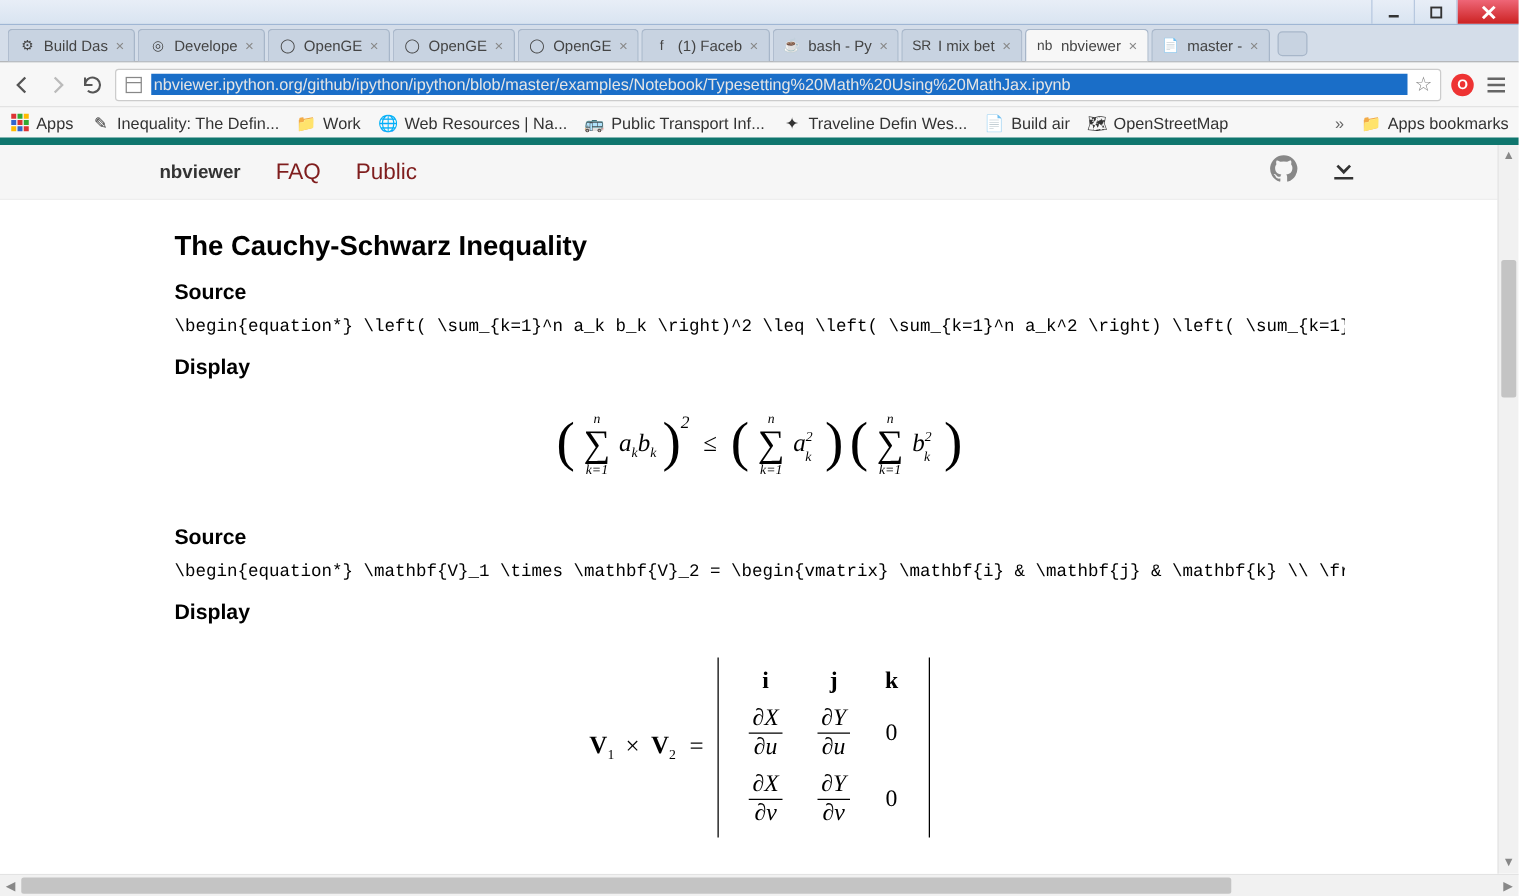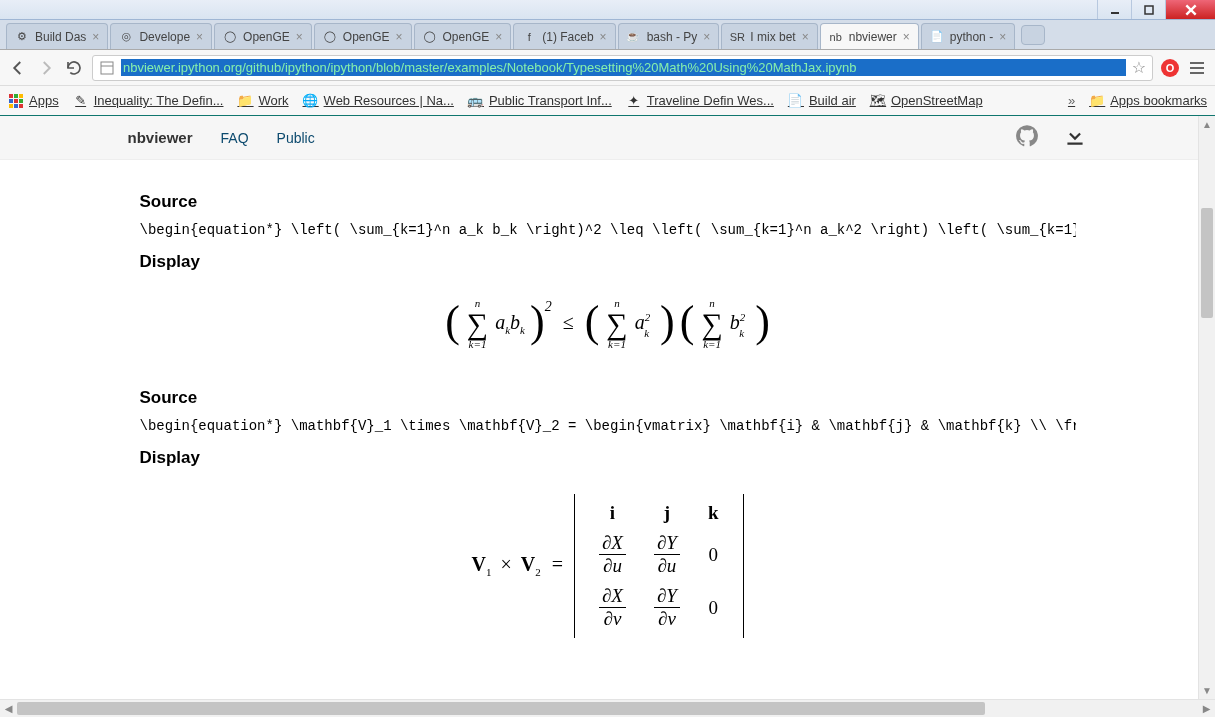--- a/index.html
+++ b/index.html
@@ -20,27 +20,27 @@
   .tab .favicon { width:14px; height:14px; flex:0 0 14px; display:inline-flex; align-items:center; justify-content:center; font-size:11px; }
   .tab .tabx { color:#888; font-size:12px; margin-left:auto; }
   .newtab { width:24px; height:20px; background:#c8d3e1; border:1px solid #a7b6c9; border-radius:4px; margin-left:4px; align-self:center;}
 
   
   .toolbar { height:36px; background:#f7f7f7; display:flex; align-items:center; padding:0 8px; gap:8px; border-bottom:1px solid #ddd;}
   .navicon { width:20px; height:20px; display:flex; align-items:center; justify-content:center; color:#666; }
   .navicon svg{width:18px;height:18px;}
   .omnibox { flex:1; height:26px; border:1px solid #ccc; border-radius:3px; display:flex; align-items:center; padding:0 6px; gap:6px; background:#fff;}
   .omnibox .globe{width:16px;height:16px;color:#888;}
-  .omnibox .url { flex:1; font-size:13px; background:#1a6ec8; color:#86efac; padding:1px 2px; white-space:nowrap; overflow:hidden;}
+  .omnibox .url { flex:1; font-size:13px; background:#1a6ec8; color:#e5e5e5; padding:1px 2px; white-space:nowrap; overflow:hidden;}
   .omnibox .star{color:#888;}
   .ablock { width:18px;height:18px;border-radius:50%;background:#e33;display:flex;align-items:center;justify-content:center;color:#fff;font-size:11px;font-weight:bold;}
   .menu3 { width:20px;height:20px;display:flex;align-items:center;justify-content:center;color:#666;}
 
   
-  .bmbar { height:30px; background:#f7f7f7; display:flex; align-items:center; padding:0 8px; gap:14px; border-bottom:1px solid #0f766e; font-size:13px; color:#333;text-decoration:underline;}
+  .bmbar { height:30px; background:#f7f7f7; display:flex; align-items:center; padding:0 8px; gap:14px; border-bottom:6px solid #0f766e; font-size:13px; color:#333;}
   .bmitem { display:flex; align-items:center; gap:5px; white-space:nowrap;}
   .bmicon { width:16px;height:16px;display:inline-flex;align-items:center;justify-content:center;font-size:13px;}
   .bmbar .spacer{flex:1;}
   .chev{color:#666;}
   .folder { color:#f4b400;}
 
   
   .viewport { position:relative; height: calc(717px - 20px - 30px - 36px - 30px - 18px); overflow:hidden; background:#fff;}
   .vscroll { position:absolute; right:0; top:0; bottom:0; width:17px; background:#f1f1f1; border-left:1px solid #e3e3e3;}
   .vscroll .arrow{height:17px;display:flex;align-items:center;justify-content:center;color:#888;font-size:10px;}
@@ -48,21 +48,21 @@
   .vscroll .thumb{position:absolute;left:2px;right:2px;top:75px;height:110px;background:#c4c4c4;border-radius:2px;}
   .hscrollbar{height:18px;background:#f1f1f1;border-top:1px solid #e3e3e3;display:flex;align-items:center;}
   .hscrollbar .harrow{width:17px;display:flex;align-items:center;justify-content:center;color:#888;font-size:10px;}
   .hscrollbar .htrack{flex:1;position:relative;height:100%;}
   .hscrollbar .hthumb{position:absolute;left:0;width:82%;top:2px;bottom:2px;background:#c4c4c4;border-radius:2px;}
 
   
   .nbhdr { height:44px; background:#f6f6f6; border-bottom:1px solid #eee; display:flex; align-items:center; padding:0 24px; gap:28px;}
   .nbhdr .container{width:960px;margin:0 auto;display:flex;align-items:center;gap:28px;}
   .brand{font-weight:bold;color:#333;font-size:15px;}
-  .nblink{color:#0c4a6e;font-size:14px;}
+  .nblink{color:#7f1d1d;font-size:18px;}
   .nbhdr .right{margin-left:auto;display:flex;gap:22px;color:#888;}
   .gh svg,.dl svg{width:26px;height:26px;}
 
   
   .nbbody{width:960px;margin:0 auto;padding:18px 12px 0 12px;font-family:"Helvetica Neue",Arial,sans-serif;color:#000;}
   .nbbody h2{font-size:22px;font-weight:bold;margin:6px 0 14px 0;}
   .nbbody h3{font-size:17px;font-weight:bold;margin:14px 0 10px 0;}
   .code{font-family:"Courier New",monospace;font-size:14px;white-space:nowrap;overflow:hidden;color:#000;margin-bottom:8px;}
   .eq{font-family:"Cambria Math","STIX",serif;font-size:20px;text-align:center;padding:16px 0 24px 0;font-style:italic;}
   .eq .rom{font-style:normal;}
@@ -148,21 +148,21 @@
       <span>I mix bet</span>
       <span class="tabx">×</span>
     </div>
     <div class="tab active">
       <span class="favicon">nb</span>
       <span>nbviewer</span>
       <span class="tabx">×</span>
     </div>
     <div class="tab">
       <span class="favicon">📄</span>
-      <span>python -</span>
+      <span>master -</span>
       <span class="tabx">×</span>
     </div>
     <div class="newtab"></div>
 </div>
 
 <div class="toolbar">
   <div class="navicon">
       <svg viewBox="0 0 24 24" fill="none" stroke="#555" stroke-width="2.5">
         <polyline points="15 4 7 12 15 20"></polyline>
       </svg>
@@ -265,20 +265,21 @@
               <path d="M12 2a10 10 0 0 0-3.2 19.5c.5.1.7-.2.7-.5v-1.8c-2.8.6-3.4-1.3-3.4-1.3-.5-1.2-1.1-1.5-1.1-1.5-.9-.6.1-.6.1-.6 1 .1 1.5 1 1.5 1 .9 1.6 2.4 1.1 3 .9.1-.7.4-1.1.6-1.4-2.2-.3-4.6-1.1-4.6-5a3.9 3.9 0 0 1 1-2.7c-.1-.3-.5-1.3.1-2.7 0 0 .9-.3 2.8 1a9.6 9.6 0 0 1 5 0c1.9-1.3 2.8-1 2.8-1 .6 1.4.2 2.4.1 2.7a3.9 3.9 0 0 1 1 2.7c0 3.9-2.4 4.7-4.6 5 .4.3.7 1 .7 1.9v2.8c0 .3.2.6.7.5A10 10 0 0 0 12 2z"></path>
             </svg></span>
         <span class="dl"><svg viewBox="0 0 24 24" fill="#333">
               <path d="M12 3v10l4-4 1.4 1.4L12 16 6.6 10.4 8 9l4 4V3h0zM5 18h14v2H5z"></path>
             </svg></span>
       </div>
     </div>
   </div>
 
   <div class="nbbody">
+    <h2>The Cauchy-Schwarz Inequality</h2>
     <h3>Source</h3>
     <div class="code">\begin{equation*} \left( \sum_{k=1}^n a_k b_k \right)^2 \leq \left( \sum_{k=1}^n a_k^2 \right) \left( \sum_{k=1}^n b_k^</div>
     <h3>Display</h3>
 
     <div class="eq">
       <span class="paren">(</span>
       <span class="sum"><span class="top">n</span><span class="sig">∑</span><span class="bot">k=1</span></span>
       <span>a</span><sub>k</sub><span>b</span><sub>k</sub>
       <span class="paren">)</span><span class="supout">2</span>
       <span class="leq">≤</span>

